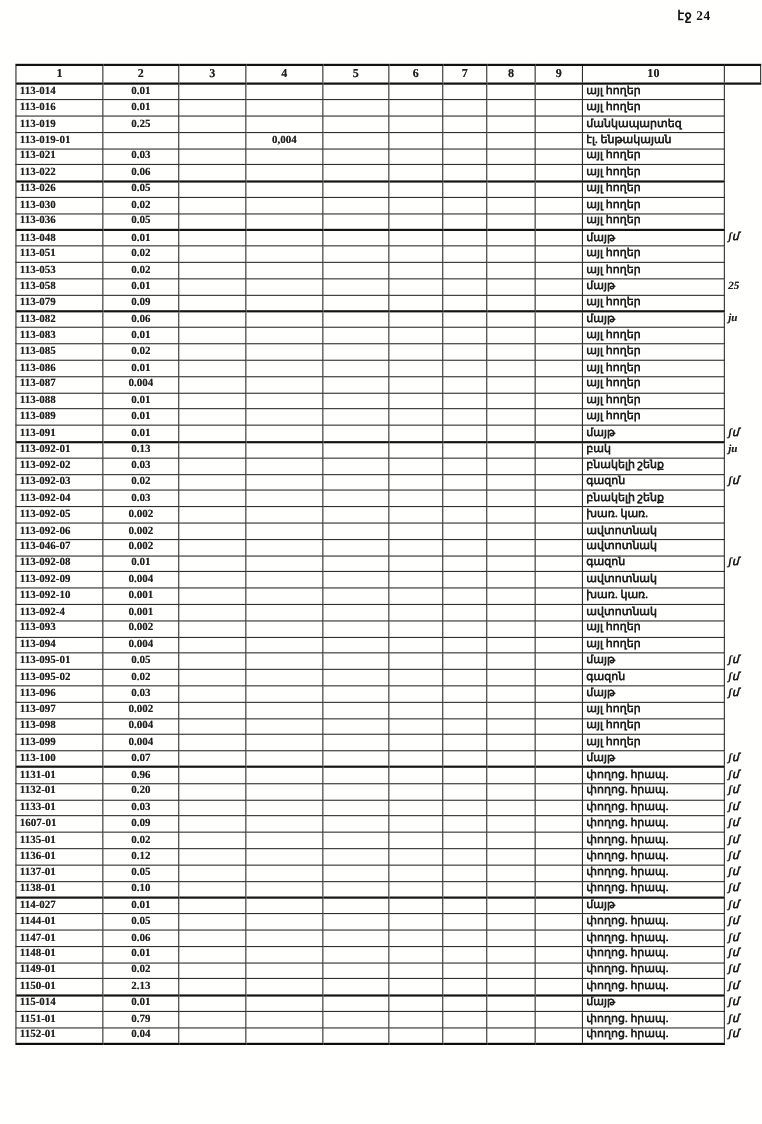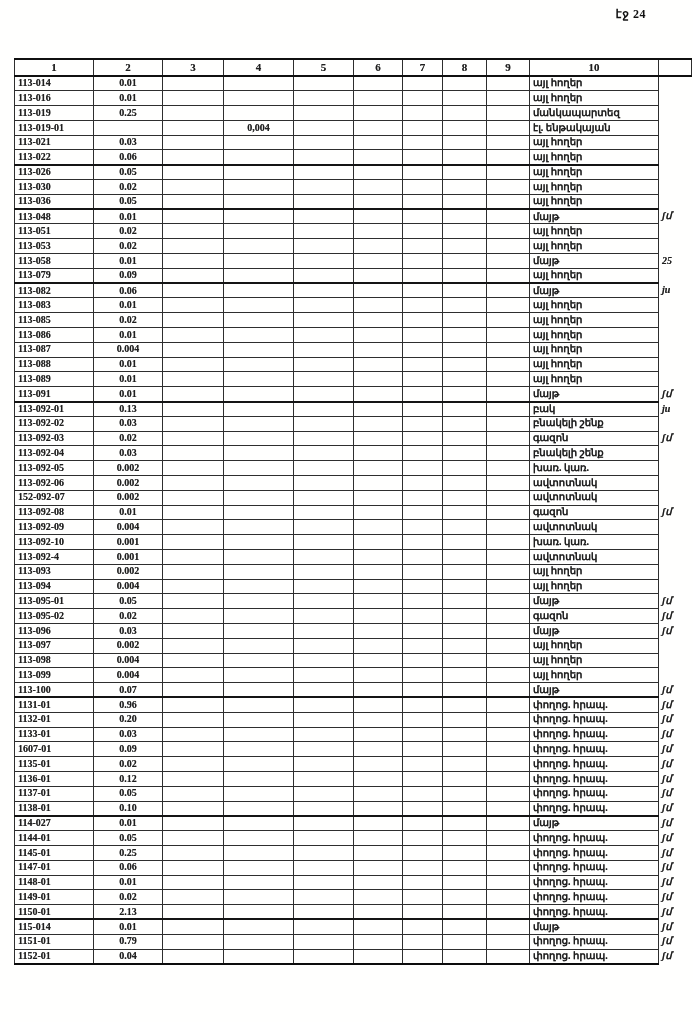--- a/index.html
+++ b/index.html
@@ -459,21 +459,21 @@
           <td class="c-mid"></td>
           <td class="c-mid"></td>
           <td class="c-mid"></td>
           <td class="c-mid"></td>
           <td class="c-mid"></td>
           <td class="c-mid"></td>
           <td class="c-use">ավտոտնակ</td>
           <td class="c-note"></td>
         </tr>
         <tr>
-          <td class="c-code">152-092-07</td>
+          <td class="c-code">113-046-07</td>
           <td class="c-area">0.002</td>
           <td class="c-mid"></td>
           <td class="c-mid"></td>
           <td class="c-mid"></td>
           <td class="c-mid"></td>
           <td class="c-mid"></td>
           <td class="c-mid"></td>
           <td class="c-mid"></td>
           <td class="c-use">ավտոտնակ</td>
           <td class="c-note"></td>
@@ -760,33 +760,20 @@
           <td class="c-mid"></td>
           <td class="c-mid"></td>
           <td class="c-mid"></td>
           <td class="c-mid"></td>
           <td class="c-use">մայթ</td>
           <td class="c-note">ʃմ</td>
         </tr>
         <tr>
           <td class="c-code">1144-01</td>
           <td class="c-area">0.05</td>
-          <td class="c-mid"></td>
-          <td class="c-mid"></td>
-          <td class="c-mid"></td>
-          <td class="c-mid"></td>
-          <td class="c-mid"></td>
-          <td class="c-mid"></td>
-          <td class="c-mid"></td>
-          <td class="c-use">փողոց. հրապ.</td>
-          <td class="c-note">ʃմ</td>
-        </tr>
-        <tr>
-          <td class="c-code">1145-01</td>
-          <td class="c-area">0.25</td>
           <td class="c-mid"></td>
           <td class="c-mid"></td>
           <td class="c-mid"></td>
           <td class="c-mid"></td>
           <td class="c-mid"></td>
           <td class="c-mid"></td>
           <td class="c-mid"></td>
           <td class="c-use">փողոց. հրապ.</td>
           <td class="c-note">ʃմ</td>
         </tr>

